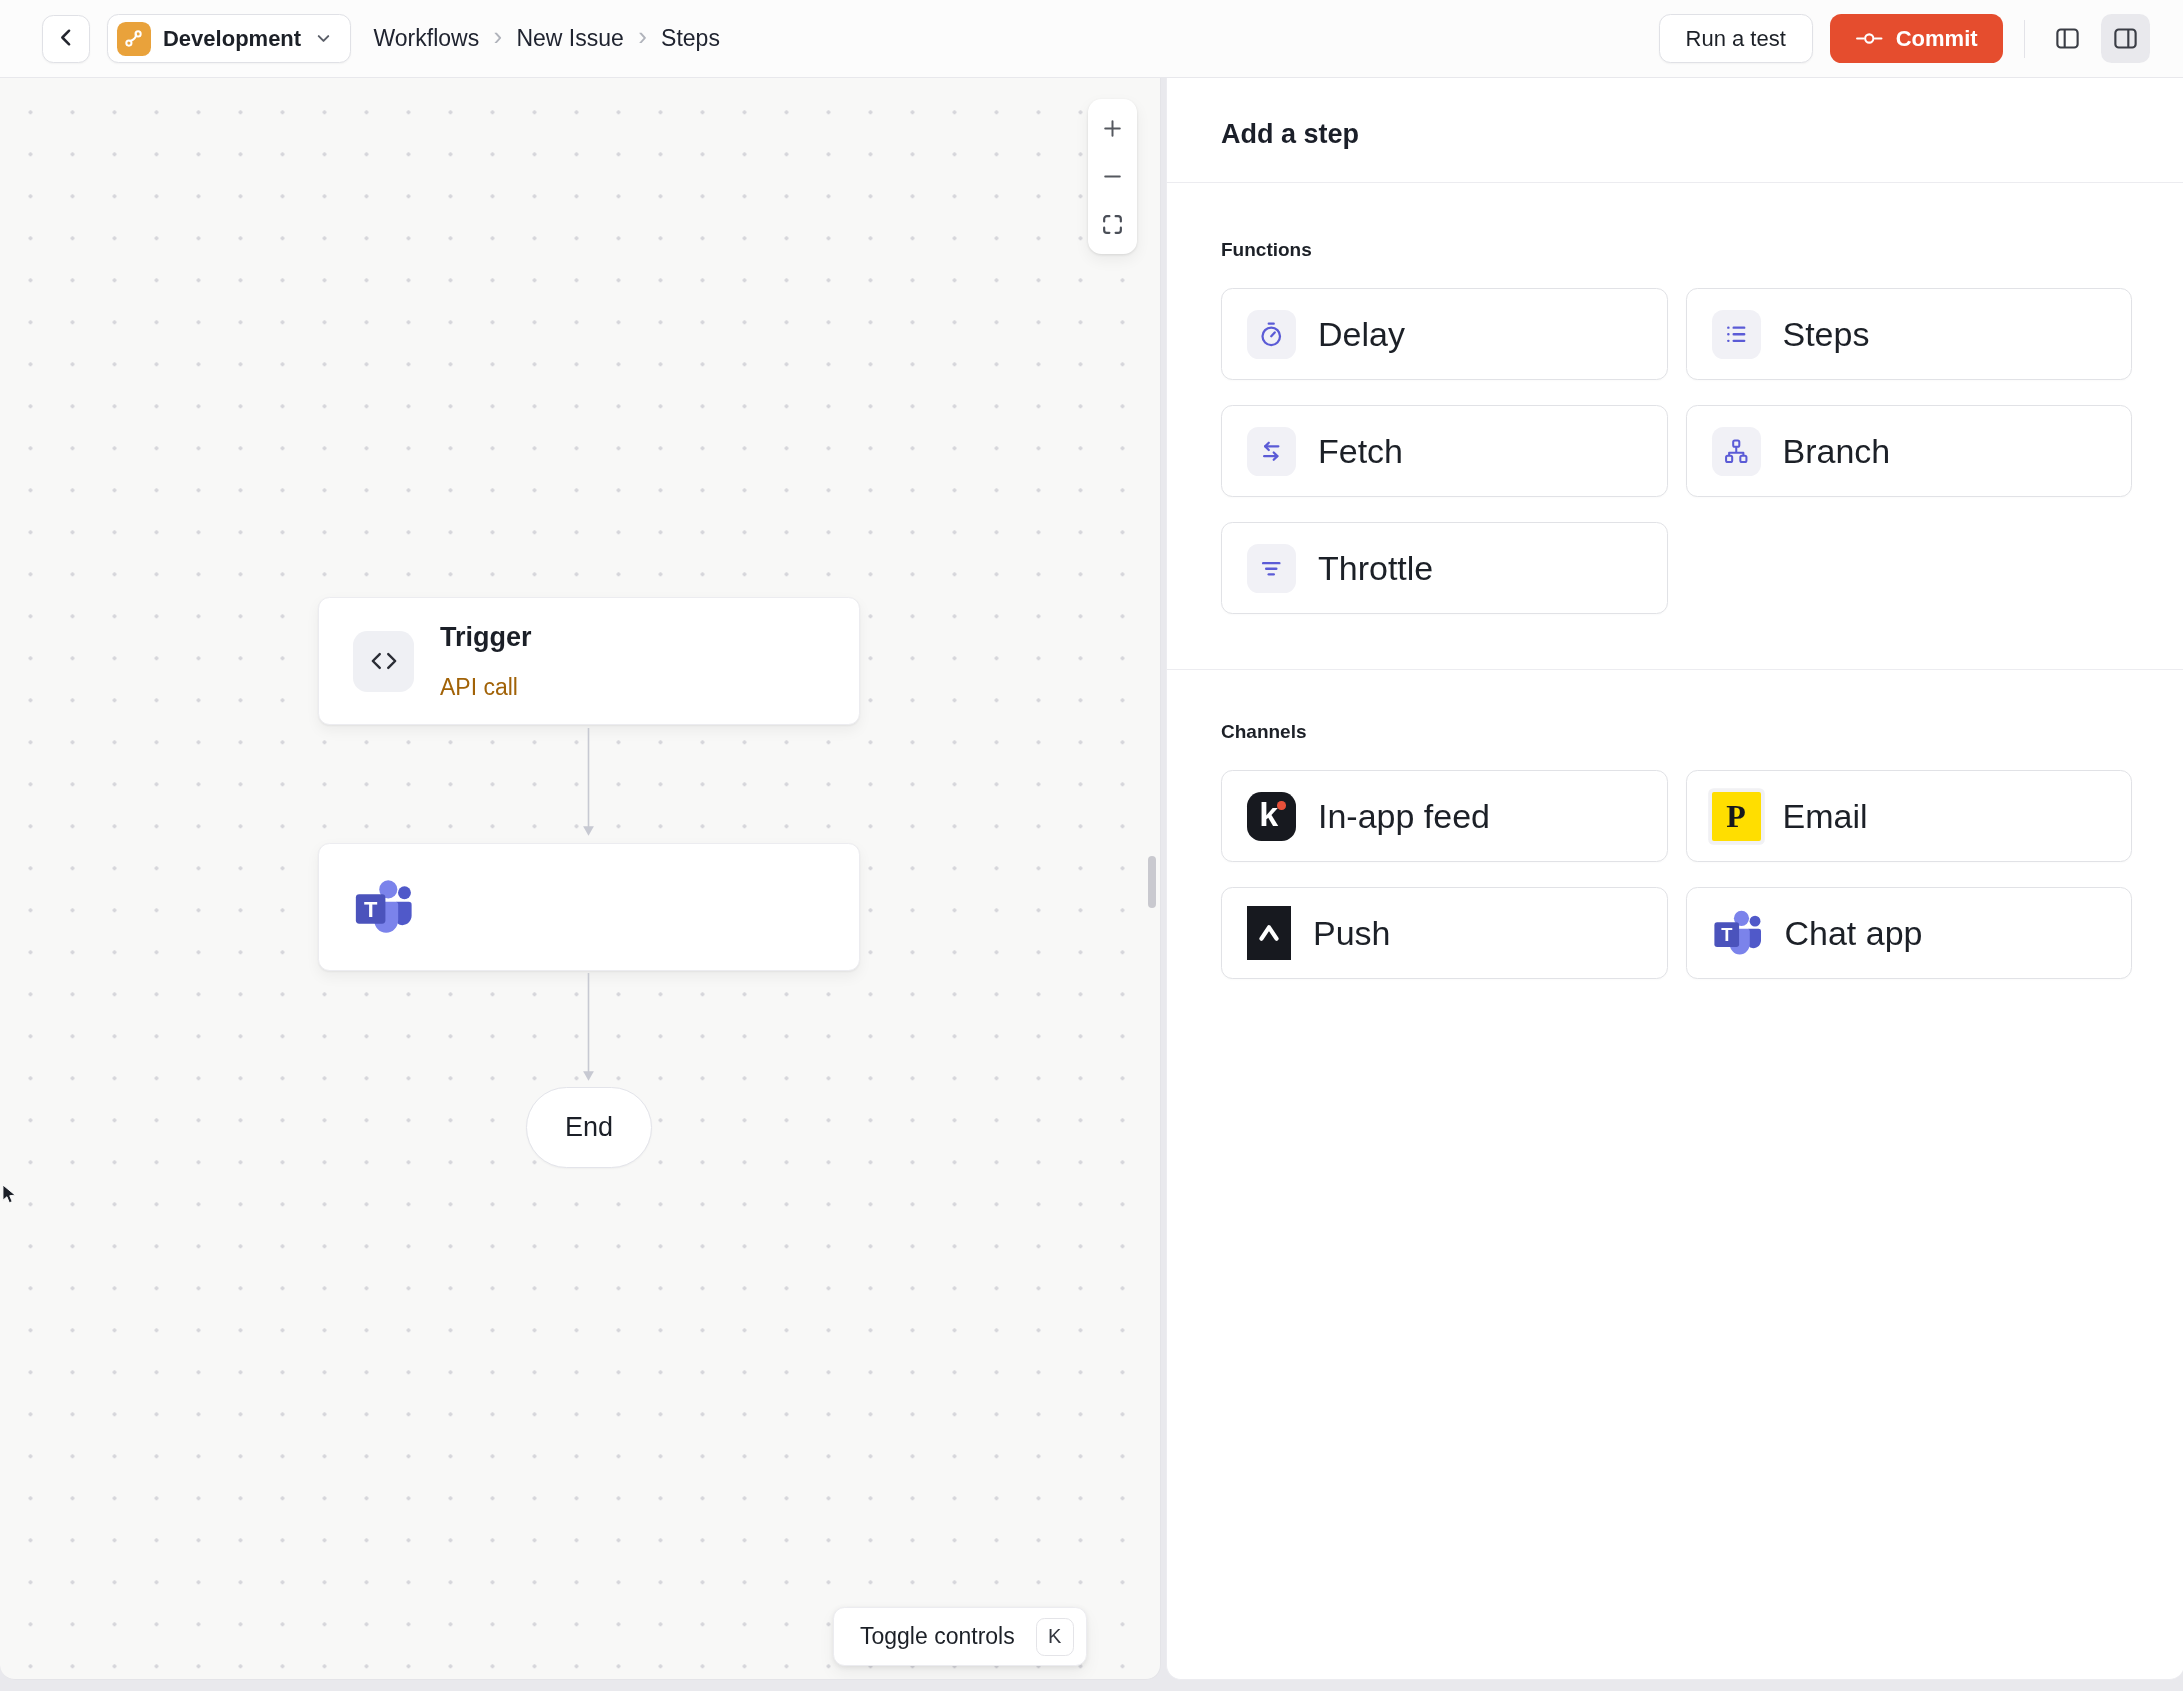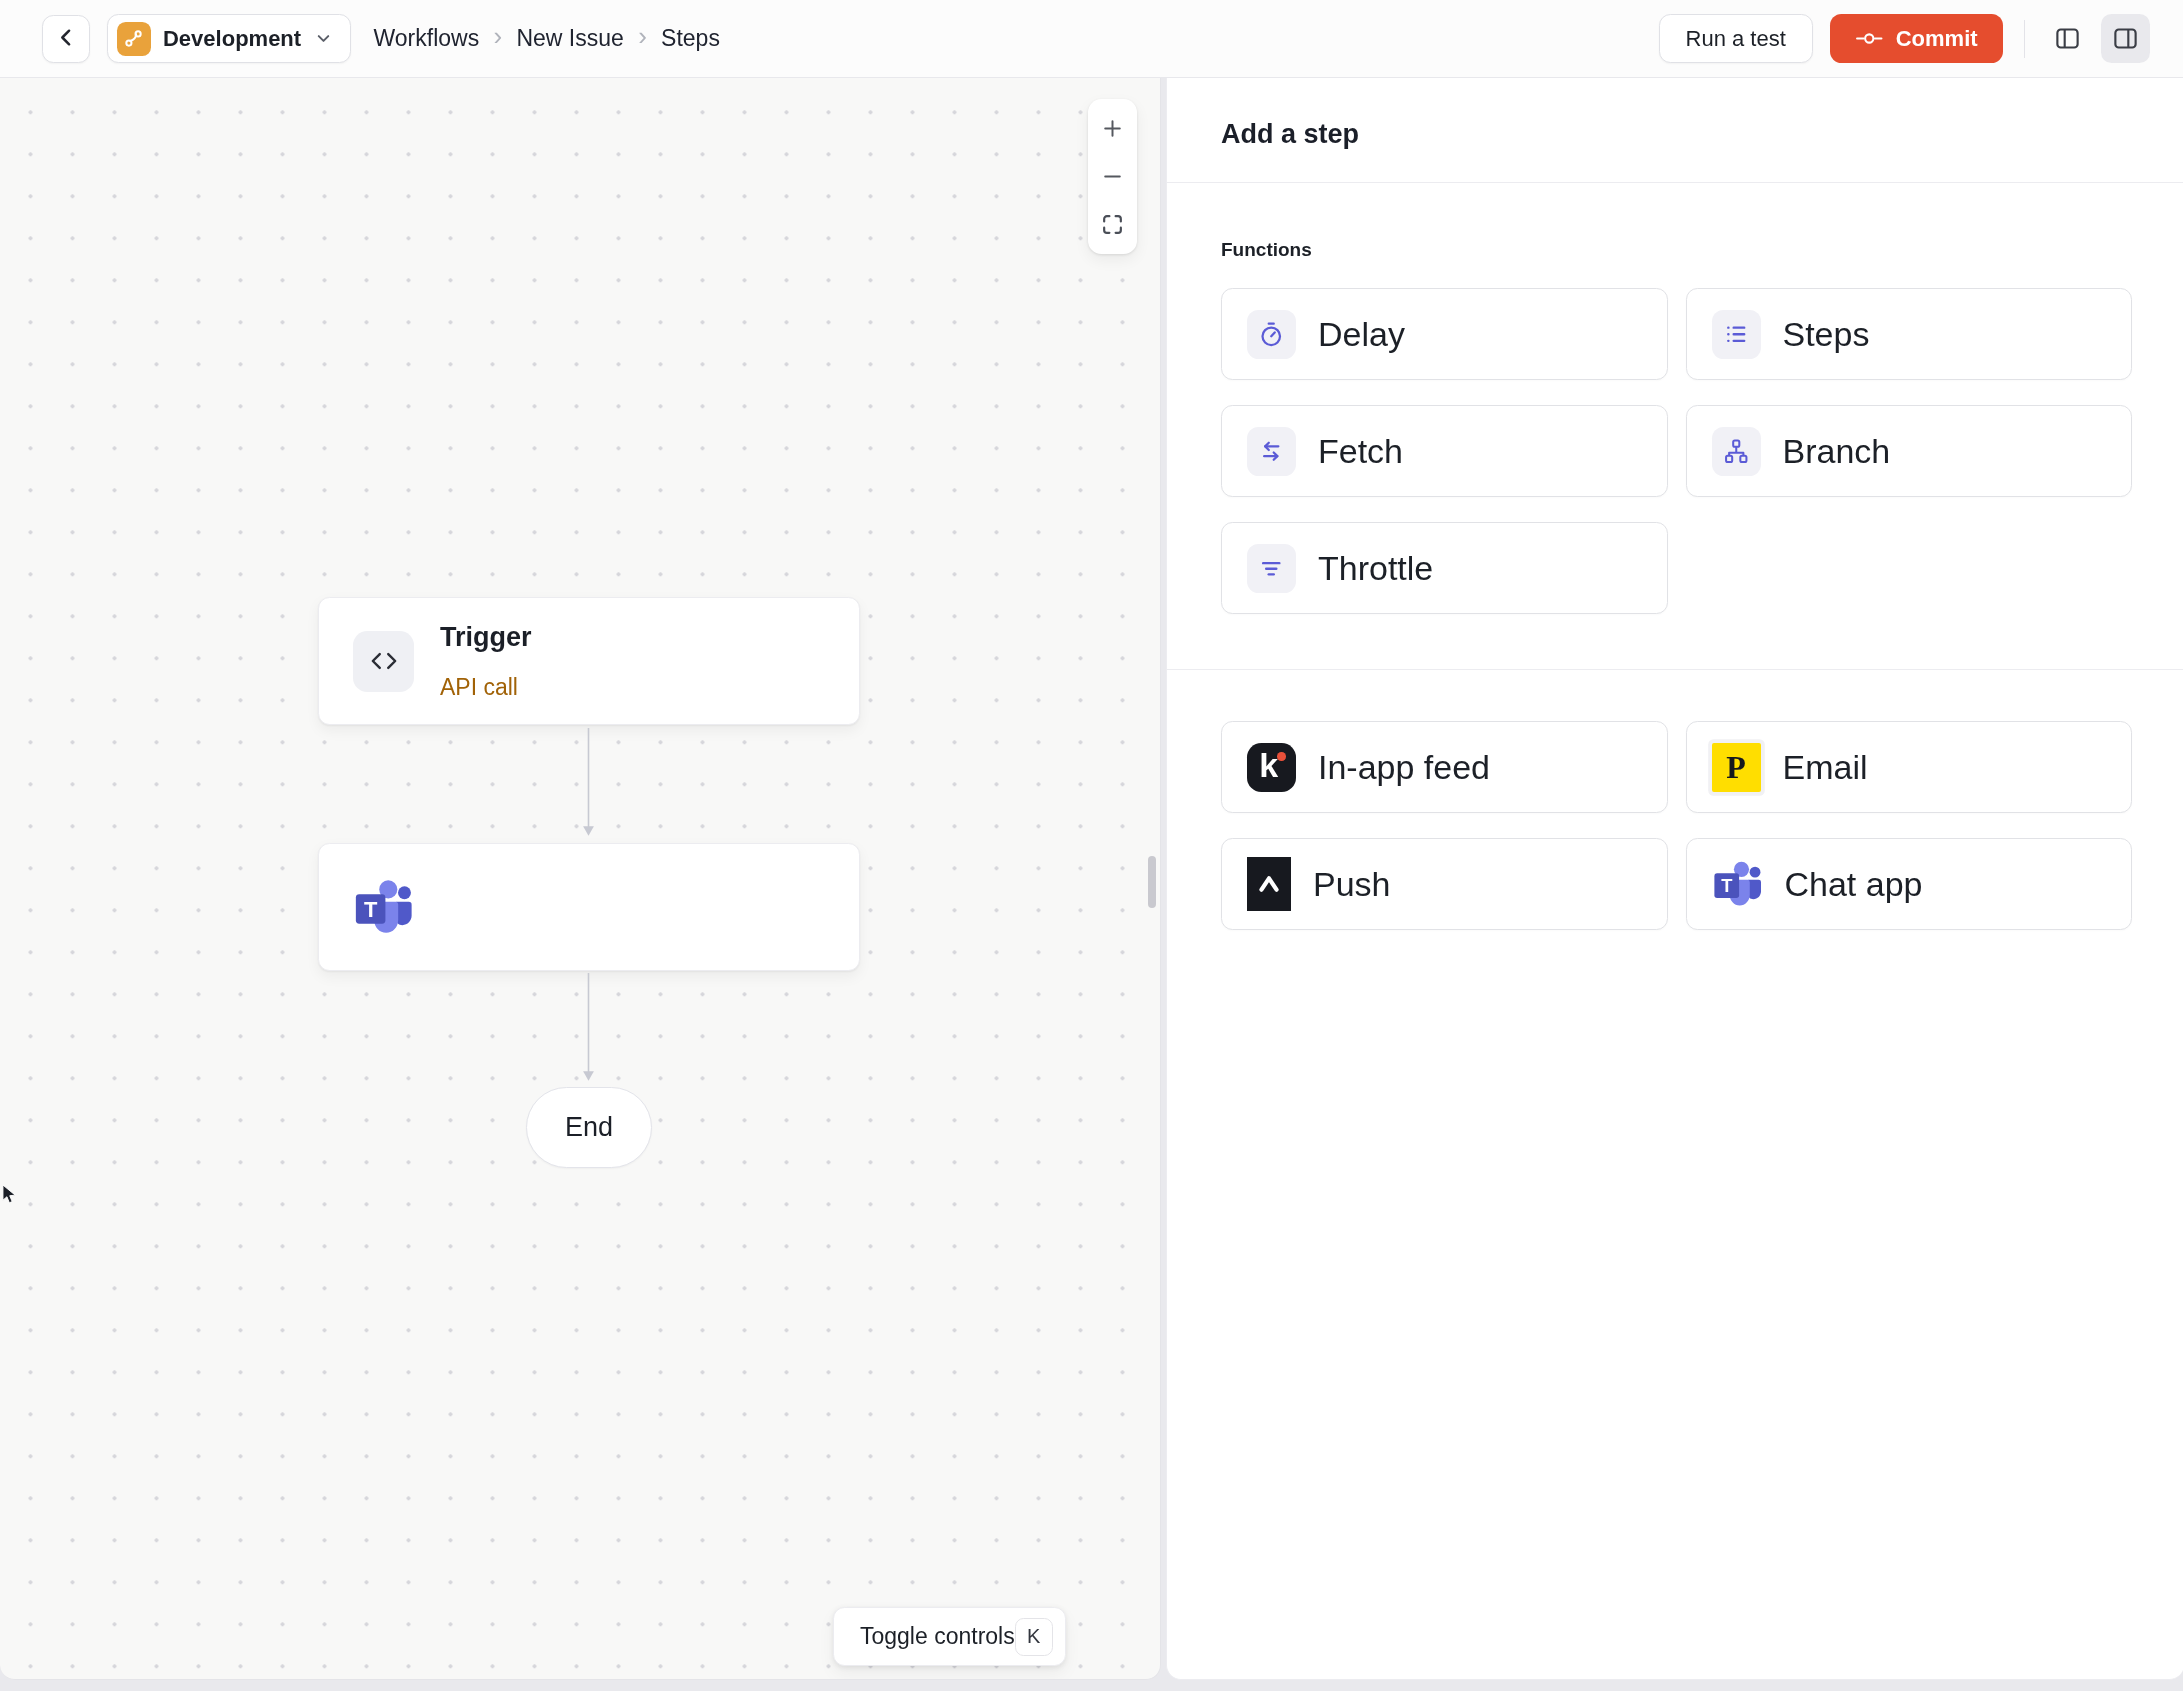--- a/index.html
+++ b/index.html
@@ -94,21 +94,21 @@
     position:absolute; left:526px; top:1009px; width:126px; height:81px;
     background:#fff; border:1px solid #e3e4ea; border-radius:950px;
     box-shadow:0 1px 1.9px rgba(0,0,0,.04);
     display:flex; align-items:center; justify-content:center;
     font-size:27px; font-weight:500; color:#1b1f27; cursor:pointer;
   }
   .toggle-controls {
     position:absolute; left:833px; top:1529px; height:59px; padding:0 12.4px 0 26px;
     background:#fff; border:1px solid #ececf0; border-radius:11.4px;
     box-shadow:0 1.9px 4.8px rgba(0,0,0,.07), 0 7.6px 17px rgba(0,0,0,.05);
-    display:flex; align-items:center; cursor:pointer;
+    display:flex; align-items:center; gap:21px; cursor:pointer;
   }
   .toggle-controls .label { font-size:23px; font-weight:500; color:#1c2027; }
   .kbd {
     width:38px; height:38px; border:1px solid #e4e4e8; border-radius:8.6px;
     display:flex; align-items:center; justify-content:center;
     font-size:20px; color:#33363e; background:#fff;
   }
   .scroll-thumb {
     position:absolute; right:3.8px; top:778px; width:8.6px; height:52px;
     background:#c9c9cf; border-radius:4.8px; cursor:pointer;
@@ -364,20 +364,21 @@
               </span>
               <span class="step-label">Throttle</span>
             </div>
             <span></span>
           </div>
         </div>
 
         <div class="panel-divider"></div>
 
         <div class="channels-section">
+          <div class="section-label">Channels</div>
           <div class="card-grid">
 
             <div class="step-card">
               <span class="logo logo-knock">
                 <span class="k">k</span>
                 <span class="dot"></span>
               </span>
               <span class="step-label">In-app feed</span>
             </div>
 

